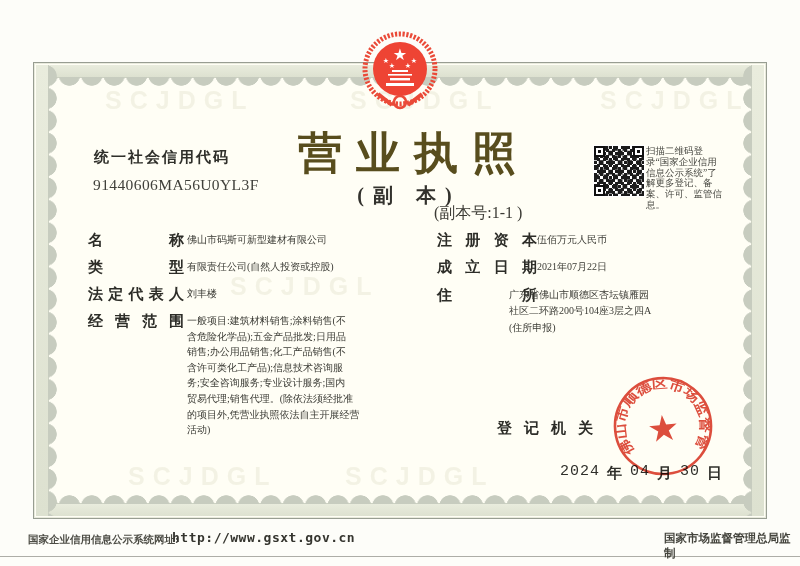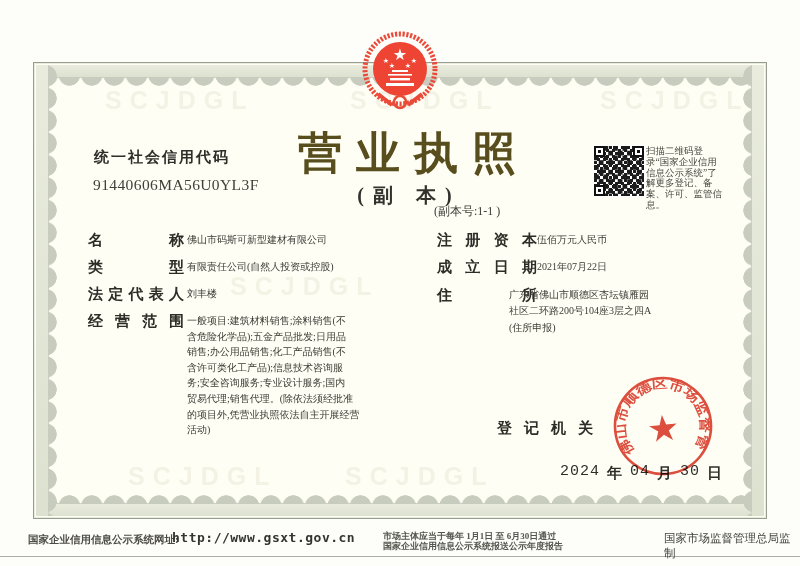--- a/index.html
+++ b/index.html
@@ -36,21 +36,21 @@
       font-size:25px;letter-spacing:8px;color:#a9a977;opacity:.13;}
 
   
   .credit-label{left:94px;top:148px;font-size:15px;font-weight:bold;letter-spacing:2px;color:#2f2f2a;}
   .credit-code{left:93px;top:176px;font-size:15.5px;letter-spacing:.4px;color:#40403a;}
   .title{left:240px;top:124px;width:320px;text-align:center;
          font-family:"Liberation Sans","DejaVu Sans",sans-serif;
          font-size:44px;font-weight:bold;letter-spacing:14px;padding-left:14px;color:#584d1d;}
   .subtitle{left:240px;top:182px;width:320px;text-align:center;
          font-size:20px;font-weight:bold;letter-spacing:9px;padding-left:9px;color:#33322d;}
-  .copy-no{left:434px;top:203px;font-size:12px;color:#3c3b35;}
+  .copy-no{left:434px;top:203px;font-size:16px;color:#3c3b35;}
 
   
   .qr{left:593px;top:145px;width:50px;height:50px;background:#fff;padding:1px;}
   .qr-pattern{position:absolute;inset:1px;
     background-image:
       repeating-conic-gradient(#1b1b1b 0% 25%, rgba(0,0,0,0) 0% 50%),
       repeating-conic-gradient(rgba(0,0,0,0) 0% 25%, #1b1b1b 0% 50%);
     background-size:6px 6px, 9.5px 9.5px;}
   .finder{position:absolute;width:11px;height:11px;border:2px solid #111;background:#fff;box-sizing:border-box;}
   .finder::after{content:"";position:absolute;left:2px;top:2px;width:3px;height:3px;background:#111;}
@@ -73,21 +73,21 @@
 
   .seal{left:606px;top:367px;opacity:.9;mix-blend-mode:multiply;}
 
   
   .footer-rule{left:0;top:556px;width:800px;border-top:1px solid #adada7;}
   .ft{font-family:"Liberation Serif",serif;color:#4c4c45;}
   .ft-left-label{left:28px;top:533px;font-size:10.5px;font-weight:bold;}
   .ft-url{left:172px;top:530px;font-size:13px;font-family:"DejaVu Sans Mono","Liberation Mono",monospace;
           letter-spacing:.5px;color:#35352f;font-weight:bold;}
   .ft-mid{left:383px;top:531px;font-size:9px;line-height:10px;font-weight:bold;color:#55554e;}
-  .ft-right{left:637px;top:531px;font-size:11.5px;font-weight:normal;color:#44443d;padding-left:27px;}
+  .ft-right{left:637px;top:531px;font-size:11.5px;font-weight:bold;color:#44443d;padding-left:27px;}
 </style>
 </head>
 <body>
 
 <div class="page">
 
   <div class="frame">
     <div class="f-edge f-top"></div>
     <div class="f-edge f-bottom"></div>
     <div class="f-edge f-left"></div>
@@ -180,19 +180,15 @@
       </defs>
       <text font-size="12.5" fill="#d93a2a" font-weight="bold" font-family="Liberation Serif, serif">
         <textPath href="#sealArc" startOffset="6" textLength="200" lengthAdjust="spacingAndGlyphs">佛山市顺德区市场监督管理局</textPath>
       </text>
     </g>
   </svg>
 
   <div class="abs footer-rule"></div>
   <div class="abs ft ft-left-label">国家企业信用信息公示系统网址:</div>
   <div class="abs ft-url">http://www.gsxt.gov.cn</div>
-  <div class="abs ft ft-mid">
-    <div>市场主体应当于每年 1月1日 至 6月30日通过</div>
-    <div>国家企业信用信息公示系统报送公示年度报告</div>
-  </div>
   <div class="abs ft ft-right">国家市场监督管理总局监制</div>
 
 </div>
 
 </body></html>

